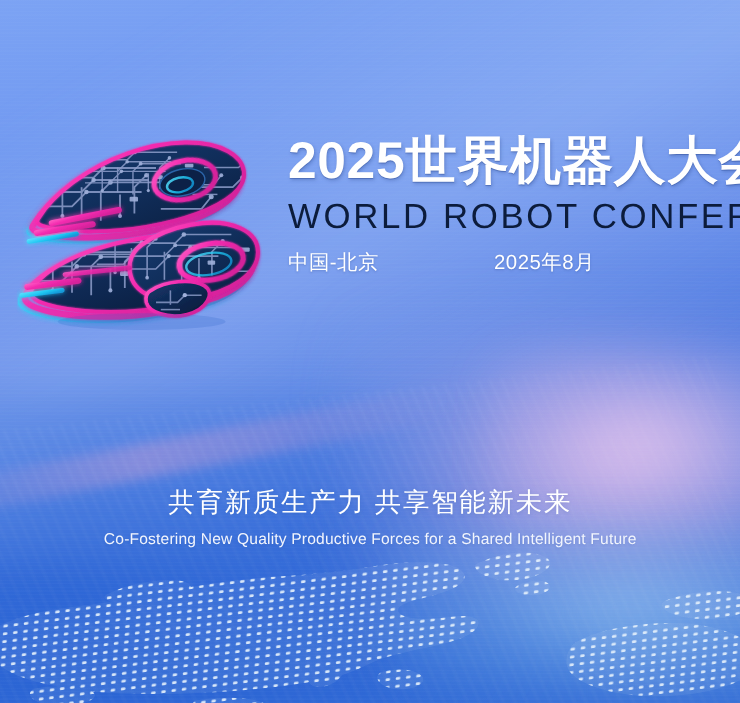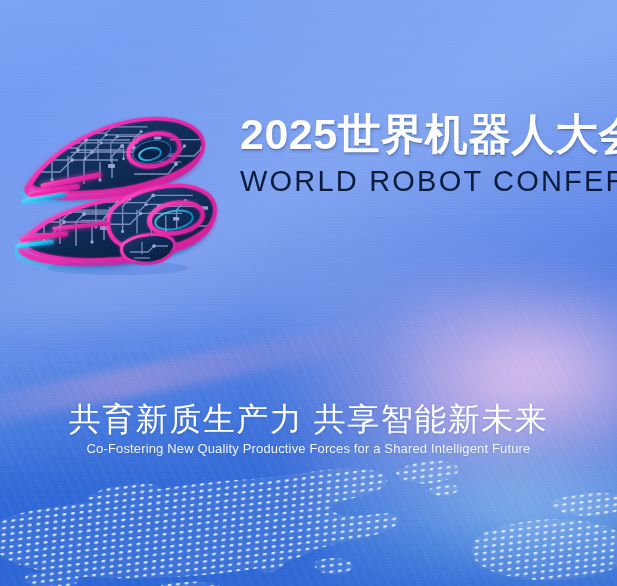--- a/index.html
+++ b/index.html
@@ -194,21 +194,21 @@
   }
 
   
   .slogan-block{
     position:absolute;
     left:0; right:0;
     top:400px;
     text-align:center;
   }
   .slogan-cn{
-    font-size:32px;
+    font-size:22px;
     line-height:38px;
     font-weight:400;
     color:#ffffff;
     letter-spacing:1.5px;
     white-space:nowrap;
     text-shadow:0 1px 3px rgba(40,80,150,0.22);
   }
   .slogan-en{
     margin-top:2px;
     font-size:13px;
@@ -451,20 +451,24 @@
         <circle cx="140" cy="154" r="1.8" fill="#9fb0da"></circle>
       </g>
 
       <ellipse cx="104" cy="176" rx="70" ry="7" fill="#2f63c8" opacity="0.22"></ellipse>
     </svg>
   </div>
 
   <div class="title-block">
     <div class="cn-title">2025世界机器人大会</div>
     <div class="en-title">WORLD ROBOT CONFERENCE</div>
+    <div class="meta-row">
+      <span class="meta-place">中国-北京</span>
+      <span class="meta-date">2025年8月</span>
+    </div>
   </div>
 
   <div class="slogan-block">
     <div class="slogan-cn">共育新质生产力  共享智能新未来</div>
     <div class="slogan-en">Co-Fostering New Quality Productive Forces  for a Shared Intelligent Future</div>
   </div>
 
 </div>
 
 </body></html>

